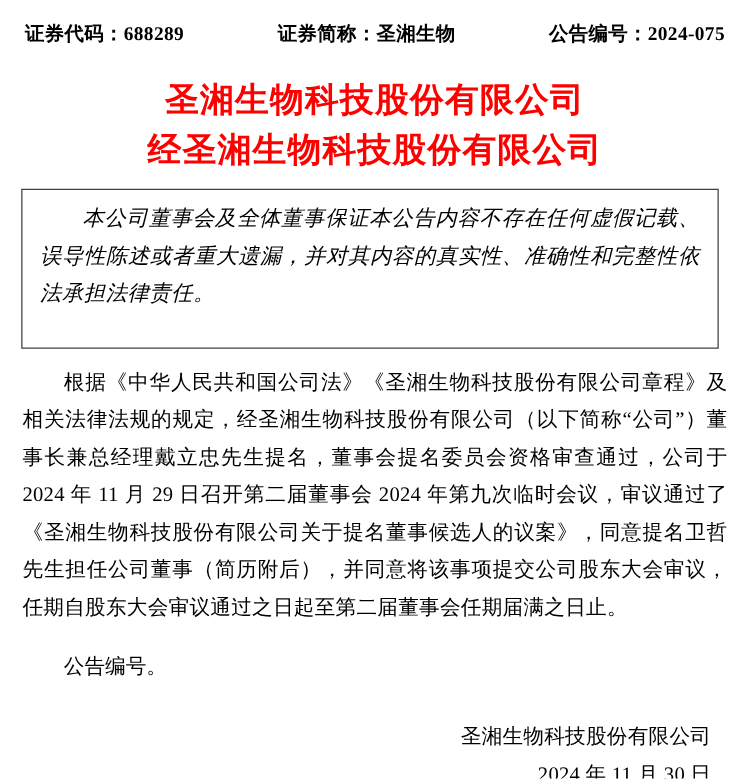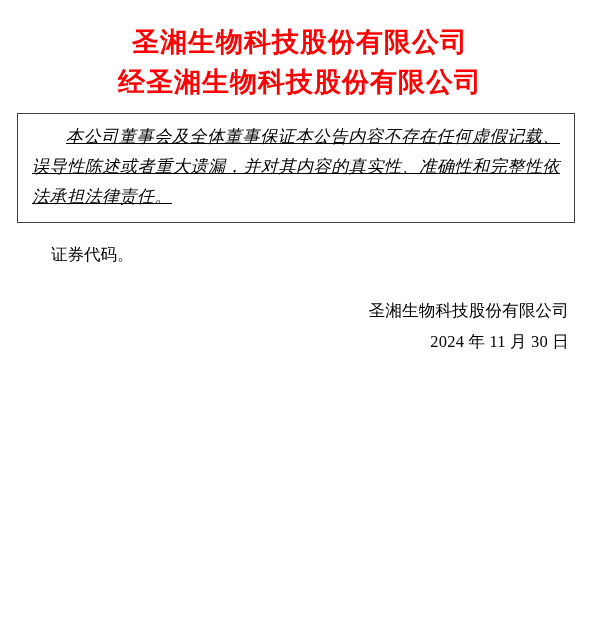--- a/index.html
+++ b/index.html
@@ -31,28 +31,27 @@
     color: var(--accent-red);
     font-family: "Liberation Sans", "DejaVu Sans", sans-serif;
     font-weight: bold;
     font-size: 27px;
     line-height: 40px;
     letter-spacing: 1px;
   }
   .disclaimer-box {
     margin: 11px 25px 0 17px;
     border: 1px solid var(--rule);
-    padding: 8px 14px 10px 14px;
+    padding: 8px 14px 28px 14px;
     font-size: 17px;
     line-height: 30px;
     font-style: italic;
     text-indent: 2em;
     text-align: justify;
     letter-spacing: 0.5px;
-    text-decoration: underline;
   }
   .body-para {
     margin: 12px 18px 0 18px;
     font-size: 16.5px;
     line-height: 30px;
     text-indent: 2em;
     text-align: justify;
     letter-spacing: 0.2px;
   }
   .closing-para {
@@ -68,31 +67,37 @@
     font-size: 16.5px;
     line-height: 31px;
     letter-spacing: 0.2px;
   }
 </style>
 </head>
 <body>
 
 <div class="page">
 
+  <div class="doc-header">
+    <span>证券代码：688289</span>
+    <span>证券简称：圣湘生物</span>
+    <span>公告编号：2024-075</span>
+  </div>
 
   <div class="doc-title">
     <div>圣湘生物科技股份有限公司</div>
     <div>经圣湘生物科技股份有限公司</div>
   </div>
 
   <div class="disclaimer-box">
     <span>本公司董事会及全体董事保证本公告内容不存在任何虚假记载、误导性陈述或者重大遗漏，并对其内容的真实性、准确性和完整性依法承担法律责任。</span>
   </div>
 
+  <p class="body-para">根据《中华人民共和国公司法》《圣湘生物科技股份有限公司章程》及相关法律法规的规定，经圣湘生物科技股份有限公司（以下简称“公司”）董事长兼总经理戴立忠先生提名，董事会提名委员会资格审查通过，公司于 2024 年 11 月 29 日召开第二届董事会 2024 年第九次临时会议，审议通过了《圣湘生物科技股份有限公司关于提名董事候选人的议案》，同意提名卫哲先生担任公司董事（简历附后），并同意将该事项提交公司股东大会审议，任期自股东大会审议通过之日起至第二届董事会任期届满之日止。</p>
 
-  <p class="closing-para">证券代码。</p>
+  <p class="closing-para">公告编号。</p>
 
   <div class="signature-block">
     <div>圣湘生物科技股份有限公司</div>
     <div>2024 年 11 月 30 日</div>
   </div>
 
 </div>
 
 </body></html>

